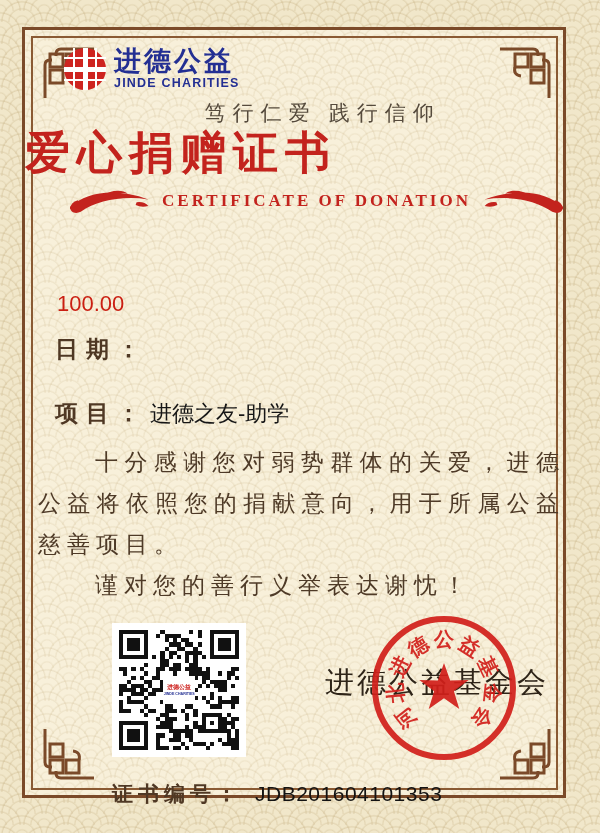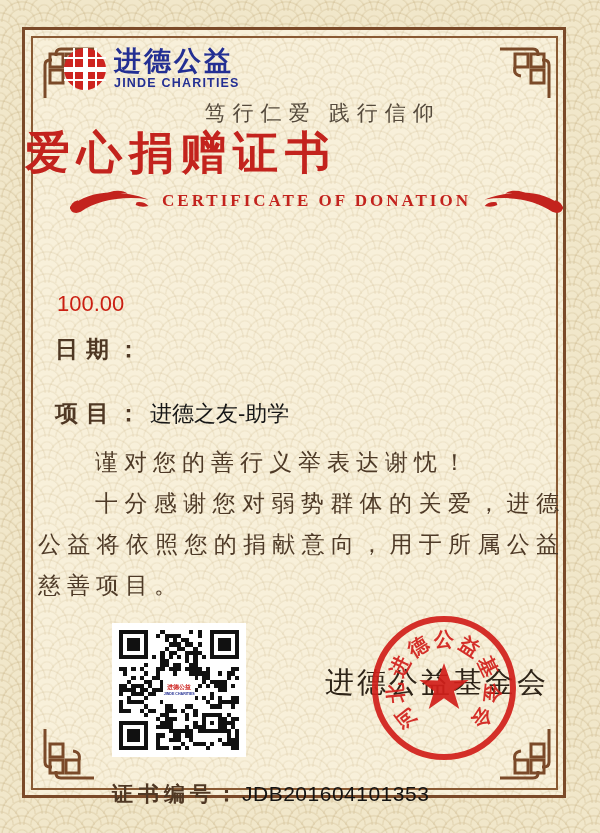--- a/index.html
+++ b/index.html
@@ -81,21 +81,21 @@
   .qr-center{position:absolute;left:51px;top:53px;width:32px;height:28px;background:#fff;z-index:5;
     display:flex;flex-direction:column;align-items:center;justify-content:center;}
   .qr-center .mini{font-size:6px;color:#ce2420;font-weight:bold;white-space:nowrap;line-height:7px;}
   .qr-center .mini2{font-size:4px;color:#232f93;font-weight:bold;white-space:nowrap;line-height:5px;transform:scale(.9);}
 
   .foundation{position:absolute;left:325px;top:663px;z-index:4;
     font-size:29px;letter-spacing:3px;color:#2e2418;font-weight:500;white-space:nowrap;}
 
   .seal{position:absolute;left:368px;top:612px;width:152px;height:152px;z-index:5;opacity:.92;}
 
-  .footer-row{position:absolute;left:112px;top:762px;display:flex;align-items:baseline;z-index:4;}
+  .footer-row{position:absolute;left:112px;top:762px;display:flex;align-items:baseline;z-index:4;gap:13px;}
   .footer-label{font-size:21px;font-weight:600;letter-spacing:5px;color:#4f3824;}
   .footer-value{font-size:21px;color:#131313;letter-spacing:.5px;margin-top:20px;}
 </style>
 </head>
 <body>
 
 <svg width="0" height="0" style="position:absolute">
   <defs>
     <g id="cornerOrn" fill="none" stroke="#7b4a29" stroke-width="3">
       <path d="M58 9 H25 q-5 0 -5 5 v2"></path>
@@ -168,22 +168,22 @@
   </div>
   <div class="field-row r1">
     <span class="field-label serif">日期：</span>
   </div>
   <div class="field-row r2">
     <span class="field-label serif">项目：</span>
     <span class="field-value">进德之友-助学</span>
   </div>
 
   <div class="bodytext serif">
+    <p>十分感谢您对弱势群体的关爱，进德公益将依照您的捐献意向，用于所属公益慈善项目。</p>
     <p>谨对您的善行义举表达谢忱！</p>
-    <p>十分感谢您对弱势群体的关爱，进德公益将依照您的捐献意向，用于所属公益慈善项目。</p>
   </div>
 
   <div class="qr">
     <svg id="qrsvg" width="120" height="120" viewBox="0 0 29 29" shape-rendering="crispEdges">
         <path d="M0 0h1v1h-1zM1 0h1v1h-1zM2 0h1v1h-1zM3 0h1v1h-1zM4 0h1v1h-1zM5 0h1v1h-1zM6 0h1v1h-1zM10 0h1v1h-1zM17 0h1v1h-1zM19 0h1v1h-1zM22 0h1v1h-1zM23 0h1v1h-1zM24 0h1v1h-1zM25 0h1v1h-1zM26 0h1v1h-1zM27 0h1v1h-1zM28 0h1v1h-1zM0 1h1v1h-1zM6 1h1v1h-1zM9 1h1v1h-1zM11 1h1v1h-1zM12 1h1v1h-1zM13 1h1v1h-1zM14 1h1v1h-1zM19 1h1v1h-1zM22 1h1v1h-1zM28 1h1v1h-1zM0 2h1v1h-1zM2 2h1v1h-1zM3 2h1v1h-1zM4 2h1v1h-1zM6 2h1v1h-1zM11 2h1v1h-1zM13 2h1v1h-1zM15 2h1v1h-1zM16 2h1v1h-1zM22 2h1v1h-1zM24 2h1v1h-1zM25 2h1v1h-1zM26 2h1v1h-1zM28 2h1v1h-1zM0 3h1v1h-1zM2 3h1v1h-1zM3 3h1v1h-1zM4 3h1v1h-1zM6 3h1v1h-1zM12 3h1v1h-1zM13 3h1v1h-1zM14 3h1v1h-1zM16 3h1v1h-1zM17 3h1v1h-1zM19 3h1v1h-1zM22 3h1v1h-1zM24 3h1v1h-1zM25 3h1v1h-1zM26 3h1v1h-1zM28 3h1v1h-1zM0 4h1v1h-1zM2 4h1v1h-1zM3 4h1v1h-1zM4 4h1v1h-1zM6 4h1v1h-1zM11 4h1v1h-1zM14 4h1v1h-1zM15 4h1v1h-1zM18 4h1v1h-1zM22 4h1v1h-1zM24 4h1v1h-1zM25 4h1v1h-1zM26 4h1v1h-1zM28 4h1v1h-1zM0 5h1v1h-1zM6 5h1v1h-1zM10 5h1v1h-1zM12 5h1v1h-1zM13 5h1v1h-1zM16 5h1v1h-1zM17 5h1v1h-1zM18 5h1v1h-1zM19 5h1v1h-1zM22 5h1v1h-1zM28 5h1v1h-1zM0 6h1v1h-1zM1 6h1v1h-1zM2 6h1v1h-1zM3 6h1v1h-1zM4 6h1v1h-1zM5 6h1v1h-1zM6 6h1v1h-1zM8 6h1v1h-1zM10 6h1v1h-1zM12 6h1v1h-1zM14 6h1v1h-1zM16 6h1v1h-1zM18 6h1v1h-1zM20 6h1v1h-1zM22 6h1v1h-1zM23 6h1v1h-1zM24 6h1v1h-1zM25 6h1v1h-1zM26 6h1v1h-1zM27 6h1v1h-1zM28 6h1v1h-1zM10 7h1v1h-1zM11 7h1v1h-1zM16 7h1v1h-1zM18 7h1v1h-1zM6 8h1v1h-1zM10 8h1v1h-1zM11 8h1v1h-1zM13 8h1v1h-1zM14 8h1v1h-1zM17 8h1v1h-1zM18 8h1v1h-1zM0 9h1v1h-1zM1 9h1v1h-1zM3 9h1v1h-1zM5 9h1v1h-1zM9 9h1v1h-1zM10 9h1v1h-1zM12 9h1v1h-1zM13 9h1v1h-1zM14 9h1v1h-1zM16 9h1v1h-1zM17 9h1v1h-1zM18 9h1v1h-1zM19 9h1v1h-1zM21 9h1v1h-1zM27 9h1v1h-1zM28 9h1v1h-1zM1 10h1v1h-1zM6 10h1v1h-1zM9 10h1v1h-1zM13 10h1v1h-1zM17 10h1v1h-1zM18 10h1v1h-1zM19 10h1v1h-1zM20 10h1v1h-1zM21 10h1v1h-1zM24 10h1v1h-1zM26 10h1v1h-1zM27 10h1v1h-1zM3 11h1v1h-1zM5 11h1v1h-1zM8 11h1v1h-1zM9 11h1v1h-1zM18 11h1v1h-1zM20 11h1v1h-1zM21 11h1v1h-1zM26 11h1v1h-1zM28 11h1v1h-1zM2 12h1v1h-1zM6 12h1v1h-1zM7 12h1v1h-1zM10 12h1v1h-1zM20 12h1v1h-1zM22 12h1v1h-1zM23 12h1v1h-1zM24 12h1v1h-1zM25 12h1v1h-1zM0 13h1v1h-1zM1 13h1v1h-1zM3 13h1v1h-1zM4 13h1v1h-1zM5 13h1v1h-1zM7 13h1v1h-1zM10 13h1v1h-1zM19 13h1v1h-1zM21 13h1v1h-1zM23 13h1v1h-1zM24 13h1v1h-1zM25 13h1v1h-1zM27 13h1v1h-1zM0 14h1v1h-1zM1 14h1v1h-1zM2 14h1v1h-1zM3 14h1v1h-1zM5 14h1v1h-1zM6 14h1v1h-1zM8 14h1v1h-1zM9 14h1v1h-1zM10 14h1v1h-1zM18 14h1v1h-1zM24 14h1v1h-1zM25 14h1v1h-1zM0 15h1v1h-1zM3 15h1v1h-1zM4 15h1v1h-1zM5 15h1v1h-1zM7 15h1v1h-1zM8 15h1v1h-1zM22 15h1v1h-1zM2 16h1v1h-1zM6 16h1v1h-1zM18 16h1v1h-1zM20 16h1v1h-1zM22 16h1v1h-1zM24 16h1v1h-1zM27 16h1v1h-1zM28 16h1v1h-1zM0 17h1v1h-1zM2 17h1v1h-1zM3 17h1v1h-1zM4 17h1v1h-1zM5 17h1v1h-1zM10 17h1v1h-1zM21 17h1v1h-1zM24 17h1v1h-1zM25 17h1v1h-1zM26 17h1v1h-1zM27 17h1v1h-1zM28 17h1v1h-1zM0 18h1v1h-1zM6 18h1v1h-1zM11 18h1v1h-1zM12 18h1v1h-1zM16 18h1v1h-1zM17 18h1v1h-1zM22 18h1v1h-1zM23 18h1v1h-1zM24 18h1v1h-1zM27 18h1v1h-1zM0 19h1v1h-1zM1 19h1v1h-1zM2 19h1v1h-1zM5 19h1v1h-1zM7 19h1v1h-1zM8 19h1v1h-1zM11 19h1v1h-1zM12 19h1v1h-1zM13 19h1v1h-1zM15 19h1v1h-1zM18 19h1v1h-1zM6 20h1v1h-1zM10 20h1v1h-1zM11 20h1v1h-1zM16 20h1v1h-1zM18 20h1v1h-1zM20 20h1v1h-1zM21 20h1v1h-1zM22 20h1v1h-1zM23 20h1v1h-1zM24 20h1v1h-1zM26 20h1v1h-1zM9 21h1v1h-1zM11 21h1v1h-1zM12 21h1v1h-1zM13 21h1v1h-1zM16 21h1v1h-1zM20 21h1v1h-1zM24 21h1v1h-1zM25 21h1v1h-1zM27 21h1v1h-1zM28 21h1v1h-1zM0 22h1v1h-1zM1 22h1v1h-1zM2 22h1v1h-1zM3 22h1v1h-1zM4 22h1v1h-1zM5 22h1v1h-1zM6 22h1v1h-1zM10 22h1v1h-1zM11 22h1v1h-1zM12 22h1v1h-1zM18 22h1v1h-1zM20 22h1v1h-1zM22 22h1v1h-1zM24 22h1v1h-1zM25 22h1v1h-1zM26 22h1v1h-1zM27 22h1v1h-1zM0 23h1v1h-1zM6 23h1v1h-1zM9 23h1v1h-1zM10 23h1v1h-1zM11 23h1v1h-1zM12 23h1v1h-1zM16 23h1v1h-1zM18 23h1v1h-1zM19 23h1v1h-1zM20 23h1v1h-1zM24 23h1v1h-1zM25 23h1v1h-1zM27 23h1v1h-1zM0 24h1v1h-1zM2 24h1v1h-1zM3 24h1v1h-1zM4 24h1v1h-1zM6 24h1v1h-1zM12 24h1v1h-1zM13 24h1v1h-1zM14 24h1v1h-1zM15 24h1v1h-1zM16 24h1v1h-1zM17 24h1v1h-1zM19 24h1v1h-1zM20 24h1v1h-1zM21 24h1v1h-1zM22 24h1v1h-1zM23 24h1v1h-1zM24 24h1v1h-1zM25 24h1v1h-1zM26 24h1v1h-1zM28 24h1v1h-1zM0 25h1v1h-1zM2 25h1v1h-1zM3 25h1v1h-1zM4 25h1v1h-1zM6 25h1v1h-1zM9 25h1v1h-1zM10 25h1v1h-1zM13 25h1v1h-1zM14 25h1v1h-1zM16 25h1v1h-1zM17 25h1v1h-1zM26 25h1v1h-1zM28 25h1v1h-1zM0 26h1v1h-1zM2 26h1v1h-1zM3 26h1v1h-1zM4 26h1v1h-1zM6 26h1v1h-1zM9 26h1v1h-1zM12 26h1v1h-1zM13 26h1v1h-1zM14 26h1v1h-1zM17 26h1v1h-1zM24 26h1v1h-1zM26 26h1v1h-1zM27 26h1v1h-1zM28 26h1v1h-1zM0 27h1v1h-1zM6 27h1v1h-1zM9 27h1v1h-1zM15 27h1v1h-1zM18 27h1v1h-1zM19 27h1v1h-1zM20 27h1v1h-1zM22 27h1v1h-1zM25 27h1v1h-1zM26 27h1v1h-1zM27 27h1v1h-1zM28 27h1v1h-1zM0 28h1v1h-1zM1 28h1v1h-1zM2 28h1v1h-1zM3 28h1v1h-1zM4 28h1v1h-1zM5 28h1v1h-1zM6 28h1v1h-1zM9 28h1v1h-1zM10 28h1v1h-1zM11 28h1v1h-1zM13 28h1v1h-1zM14 28h1v1h-1zM16 28h1v1h-1zM21 28h1v1h-1zM27 28h1v1h-1zM28 28h1v1h-1z" fill="#111"></path>
       </svg>
     <div class="qr-center">
       <div class="mini">进德公益</div>
       <div class="mini2">JINDE CHARITIES</div>
     </div>

